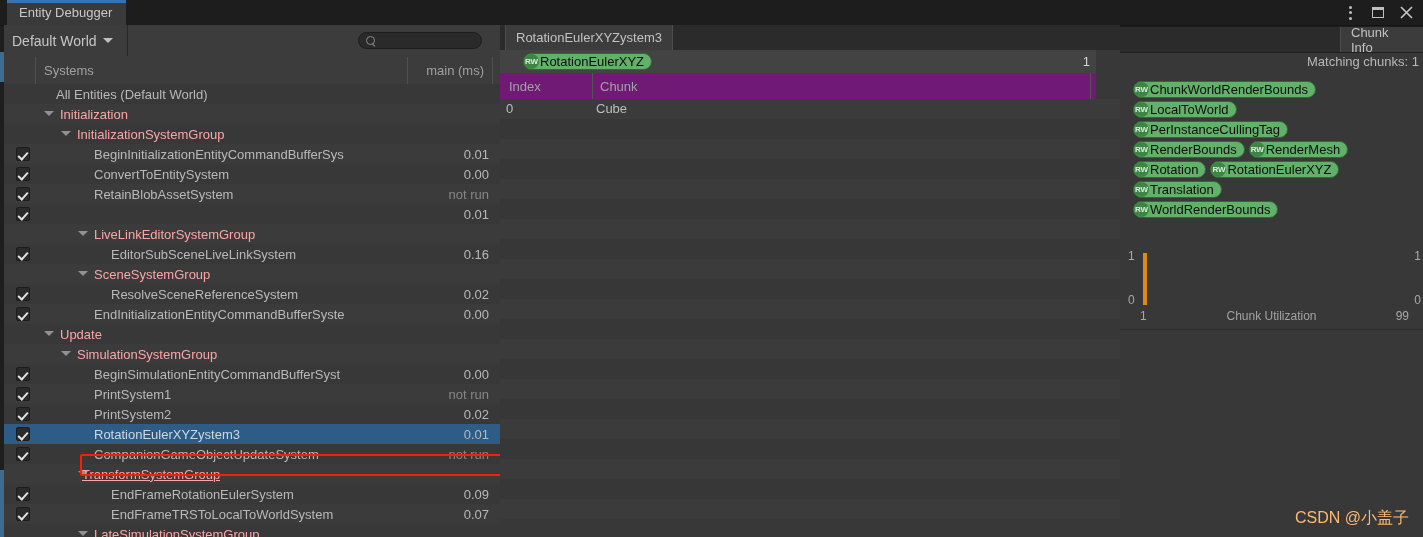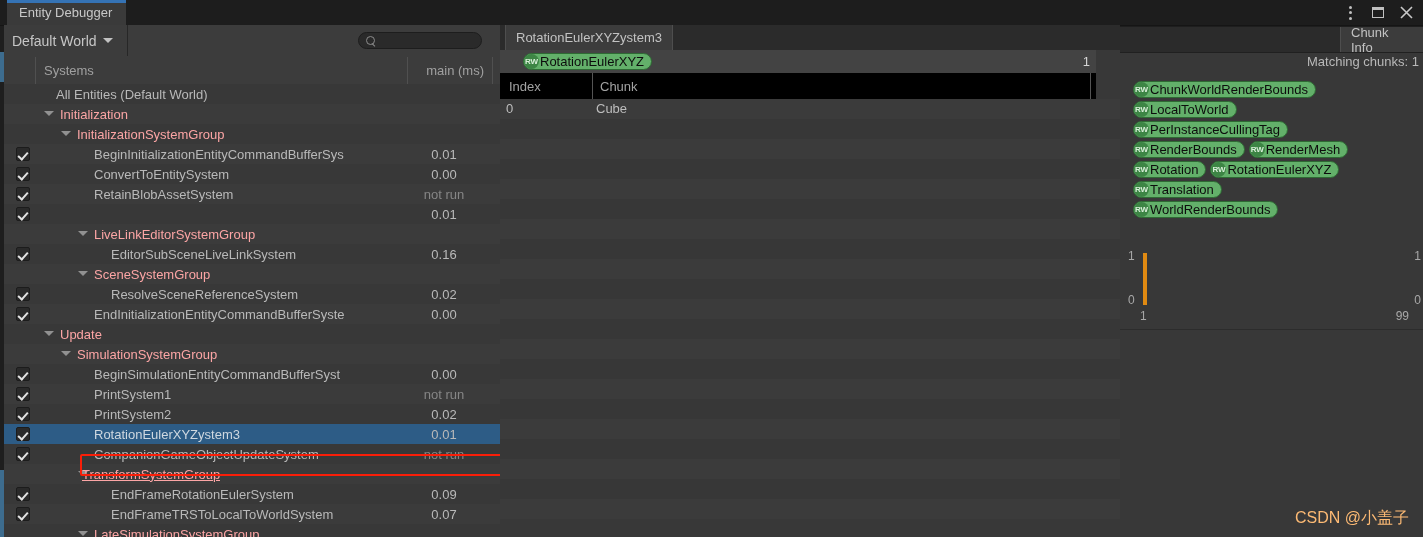--- a/index.html
+++ b/index.html
@@ -233,21 +233,21 @@
   }
   .row .label {
     position: absolute;
     white-space: nowrap;
     overflow: hidden;
   }
   .row .time {
     position: absolute;
     left: 395px;
     width: 90px;
-    text-align: center;
+    text-align: right;
     white-space: nowrap;
   }
   .row .time.notrun { color: #868686; }
   .row.group .label { color: #fca5a5; }
   .row.selected .label { color: #cfd8e0; }
 
   .hl-box {
     position: absolute;
     left: 76px; top: 429px;
     width: 428px; height: 22px;
@@ -336,21 +336,21 @@
   }
   .mid-tag-wrap {
     position: absolute;
     left: 23px; top: 3px;
   }
 
   .mid-colhead {
     position: absolute;
     left: 0; top: 48px;
     width: 620px; height: 26px;
-    background: #000000;
+    background: #701a75;
     border-bottom: 1px solid #0ea5e9;
   }
   .mid-colhead .mh {
     position: absolute;
     top: 0; height: 26px;
     display: flex;
     align-items: center;
     color: #a3a3a3;
     font-size: 13px;
     padding-left: 7px;
@@ -729,20 +729,21 @@
       </div>
 
     <div class="chunk-chart">
       <span class="axis-lbl" style="left:8px; top:0;">1</span>
       <span class="axis-lbl" style="left:8px; top:44px;">0</span>
       <span class="axis-lbl" style="right:2px; top:0;">1</span>
       <span class="axis-lbl" style="right:2px; top:44px;">0</span>
       <span class="bar-orange"></span>
       <span class="axis-lbl" style="left:20px; top:60px;">1</span>
       <span class="axis-lbl" style="right:14px; top:60px;">99</span>
+      <div class="chart-caption">Chunk Utilization</div>
     </div>
 
     <div class="right-divider"></div>
 
     <div class="watermark">CSDN @小盖子</div>
   </div>
 
 </div>
 
 </body></html>

